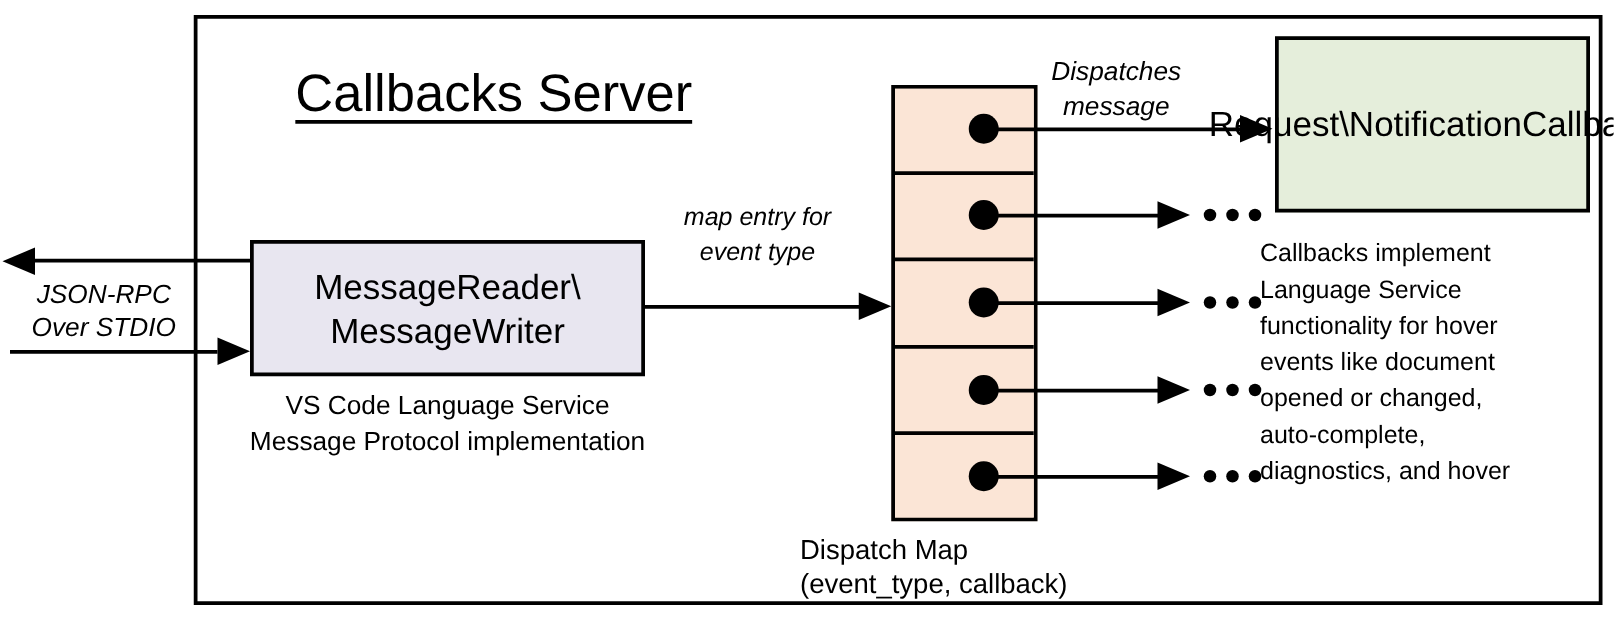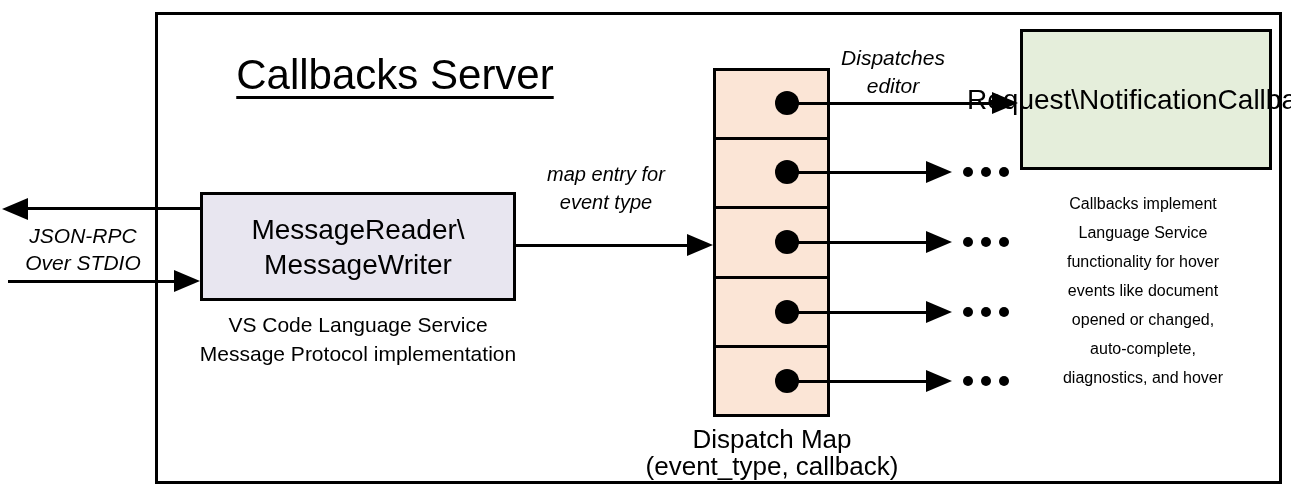--- a/index.html
+++ b/index.html
@@ -33,22 +33,22 @@
   .dispatch-cell + .dispatch-cell{border-top:3px solid #000;}
   .dot{width:24px;height:24px;border-radius:50%;background:#000;}
   .ellipsis{display:flex;gap:8px;align-items:center;}
   .ellipsis i{display:block;width:10px;height:10px;border-radius:50%;background:#000;}
   .dispatches-label{left:813px;top:44px;width:160px;text-align:center;font-style:italic;font-size:21px;line-height:28px;}
   .callback-box{
     left:1020px;top:29px;width:252px;height:141px;border:3px solid #000;background:#e5eedb;
     display:flex;align-items:center;justify-content:center;
     font-size:28px;line-height:35px;text-align:center;
   }
-  .callbacks-note{left:1008px;top:189px;width:270px;text-align:center;font-size:16px;line-height:29px;}
-  .dispatch-caption{left:640px;top:426px;width:264px;text-align:center;font-size:26px;line-height:27px;}
+  .callbacks-note{left:1008px;top:189px;width:270px;font-size:20px;line-height:29px;}
+  .dispatch-caption{left:640px;top:426px;width:264px;text-align:left;font-size:22px;line-height:27px;}
 </style>
 </head>
 <body>
 
 <div class="canvas">
 
   <div class="abs outer-rect"></div>
 
   <div class="abs title">Callbacks Server</div>
 
@@ -121,21 +121,21 @@
   <div class="abs hline" style="left:787px;top:380px;width:140px;"></div>
   <div class="abs tri-right" style="left:926px;top:370px;"></div>
   <div class="abs ellipsis" style="left:963px;top:376px;">
       <i></i>
       <i></i>
       <i></i>
     </div>
 
   <div class="abs dispatches-label">
     <div>Dispatches</div>
-    <div>editor</div>
+    <div>message</div>
   </div>
 
   <div class="abs callback-box">
     <div>Request\</div>
     <div>Notification</div>
     <div>Callback</div>
   </div>
 
   <div class="abs callbacks-note">
     <div>Callbacks implement</div>

